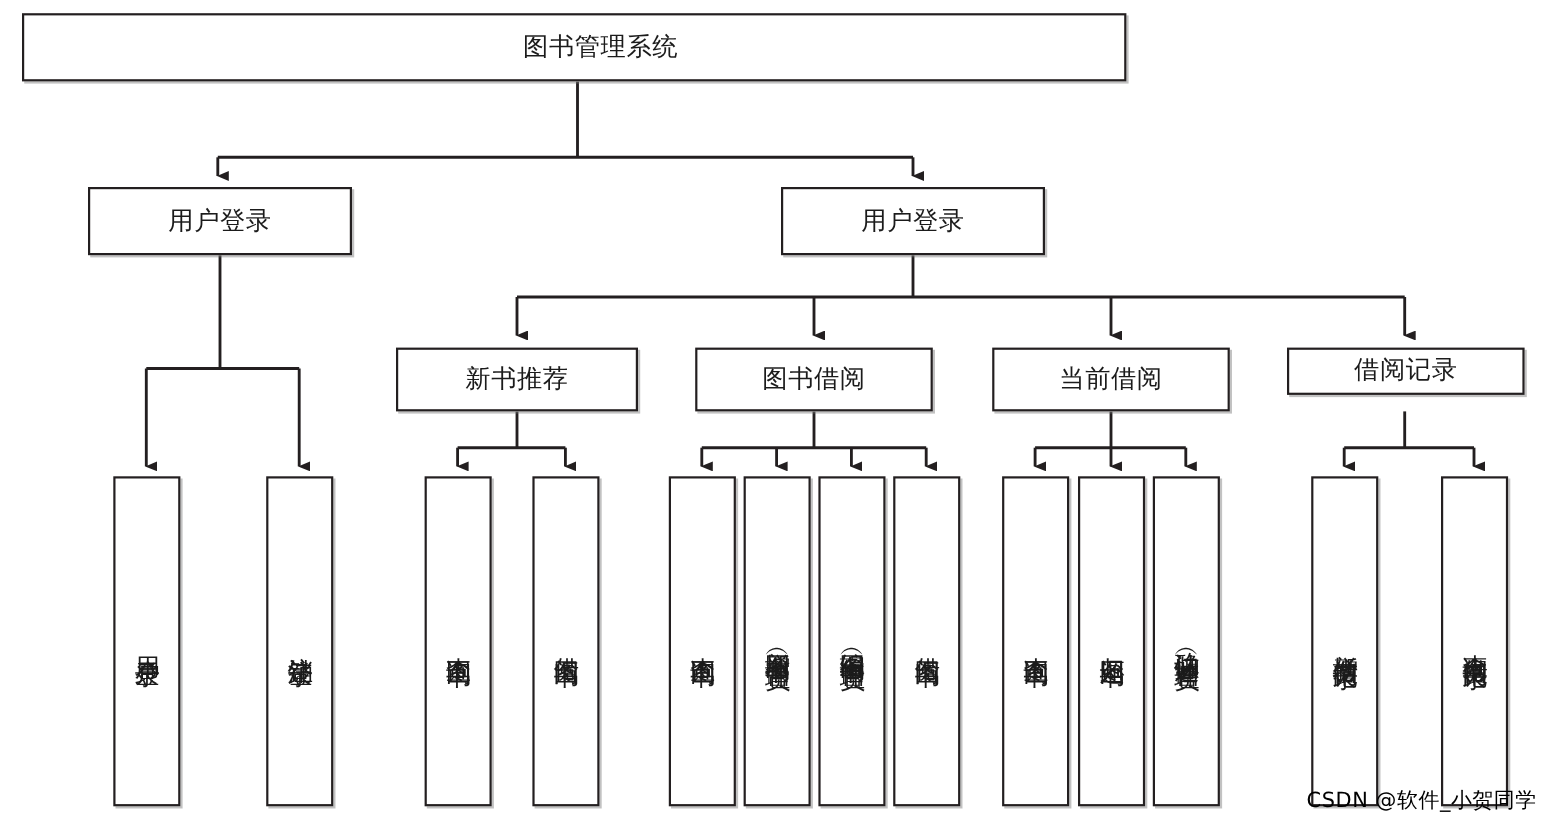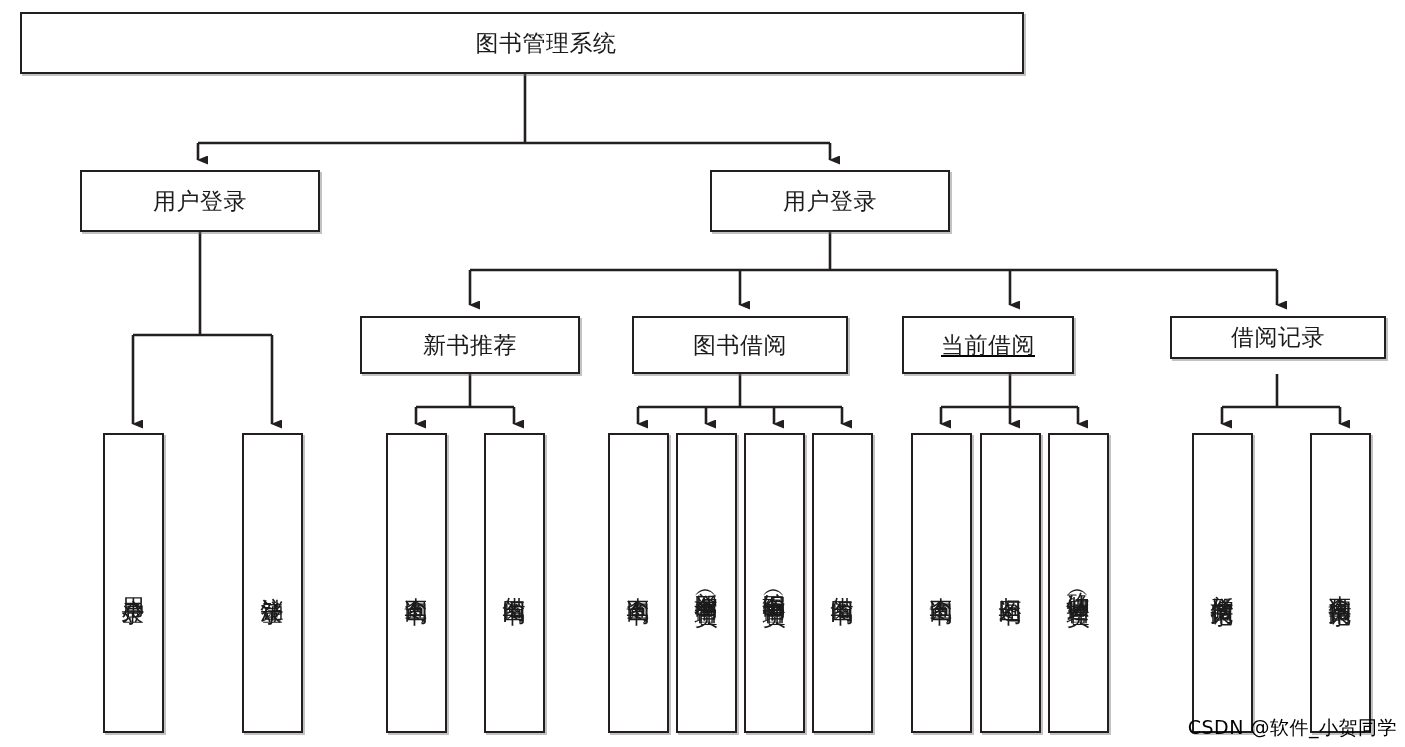--- a/index.html
+++ b/index.html
@@ -134,21 +134,21 @@
   <div class="node" style="left:710px; top:170px; width:240px; height:62px;">
     <span class="label">用户登录</span>
   </div>
 
   <div class="node" style="left:632px; top:316px; width:216px; height:58px;">
     <span class="label">图书借阅</span>
   </div>
   <div class="node" style="left:360px; top:316px; width:220px; height:58px;">
     <span class="label">新书推荐</span>
   </div>
-  <div class="node" style="left:902px; top:316px; width:172px; height:58px;text-decoration:underline;">
+  <div class="node" style="left:902px; top:316px; width:216px; height:58px;">
     <span class="label">当前借阅</span>
   </div>
   <div class="node" style="left:1170px; top:316px; width:216px; height:43px;">
     <span class="label">借阅记录</span>
   </div>
 
   <div class="node vertical" style="left:103px; top:433px; width:61px; height:300px;">
     <span class="label">用户登录</span>
   </div>
   <div class="node vertical" style="left:242px; top:433px; width:61px; height:300px;">

